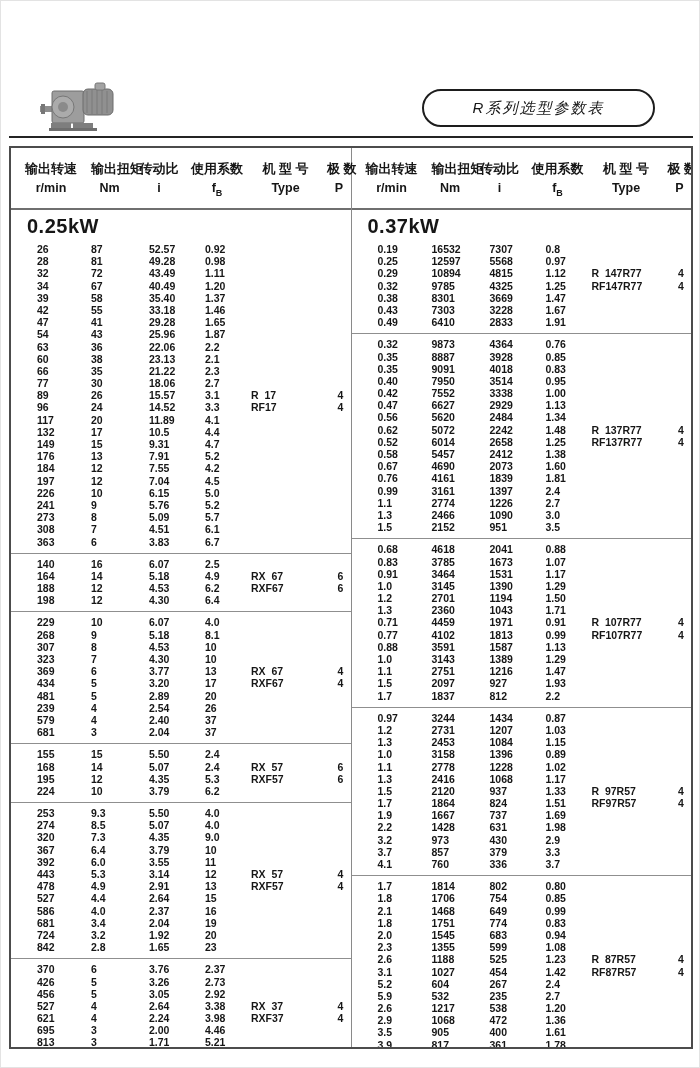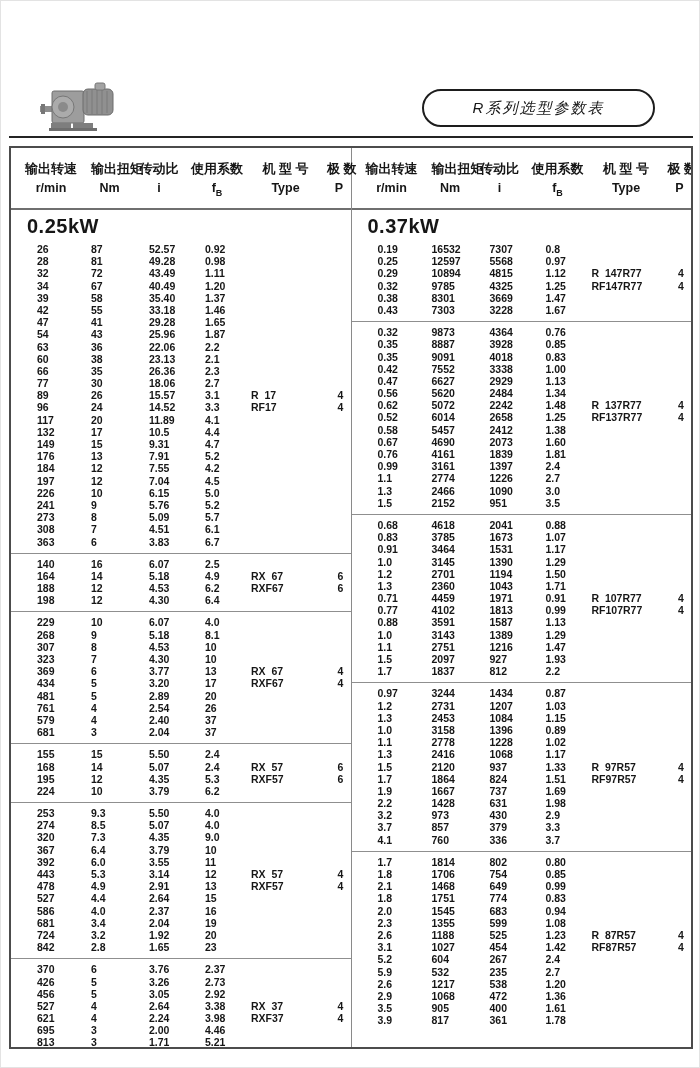--- a/index.html
+++ b/index.html
@@ -183,21 +183,21 @@
               <span class="c-speed">60</span>
               <span class="c-torque">38</span>
               <span class="c-ratio">23.13</span>
               <span class="c-fb">2.1</span>
               <span class="c-type"></span>
               <span class="c-poles"></span>
             </div>
             <div class="row">
               <span class="c-speed">66</span>
               <span class="c-torque">35</span>
-              <span class="c-ratio">26.36</span>
+              <span class="c-ratio">21.22</span>
               <span class="c-fb">2.3</span>
               <span class="c-type"></span>
               <span class="c-poles"></span>
             </div>
             <div class="row">
               <span class="c-speed">77</span>
               <span class="c-torque">30</span>
               <span class="c-ratio">18.06</span>
               <span class="c-fb">2.7</span>
               <span class="c-type"></span>
@@ -393,21 +393,21 @@
             </div>
             <div class="row">
               <span class="c-speed">481</span>
               <span class="c-torque">5</span>
               <span class="c-ratio">2.89</span>
               <span class="c-fb">20</span>
               <span class="c-type"></span>
               <span class="c-poles"></span>
             </div>
             <div class="row">
-              <span class="c-speed">761</span>
+              <span class="c-speed">239</span>
               <span class="c-torque">4</span>
               <span class="c-ratio">2.54</span>
               <span class="c-fb">26</span>
               <span class="c-type"></span>
               <span class="c-poles"></span>
             </div>
             <div class="row">
               <span class="c-speed">579</span>
               <span class="c-torque">4</span>
               <span class="c-ratio">2.40</span>
@@ -676,20 +676,28 @@
               <span class="c-poles"></span>
             </div>
             <div class="row">
               <span class="c-speed">0.43</span>
               <span class="c-torque">7303</span>
               <span class="c-ratio">3228</span>
               <span class="c-fb">1.67</span>
               <span class="c-type"></span>
               <span class="c-poles"></span>
             </div>
+            <div class="row">
+              <span class="c-speed">0.49</span>
+              <span class="c-torque">6410</span>
+              <span class="c-ratio">2833</span>
+              <span class="c-fb">1.91</span>
+              <span class="c-type"></span>
+              <span class="c-poles"></span>
+            </div>
           </div>
           <div class="section">
             <div class="row">
               <span class="c-speed">0.32</span>
               <span class="c-torque">9873</span>
               <span class="c-ratio">4364</span>
               <span class="c-fb">0.76</span>
               <span class="c-type"></span>
               <span class="c-poles"></span>
             </div>
@@ -699,20 +707,28 @@
               <span class="c-ratio">3928</span>
               <span class="c-fb">0.85</span>
               <span class="c-type"></span>
               <span class="c-poles"></span>
             </div>
             <div class="row">
               <span class="c-speed">0.35</span>
               <span class="c-torque">9091</span>
               <span class="c-ratio">4018</span>
               <span class="c-fb">0.83</span>
+              <span class="c-type"></span>
+              <span class="c-poles"></span>
+            </div>
+            <div class="row">
+              <span class="c-speed">0.40</span>
+              <span class="c-torque">7950</span>
+              <span class="c-ratio">3514</span>
+              <span class="c-fb">0.95</span>
               <span class="c-type"></span>
               <span class="c-poles"></span>
             </div>
             <div class="row">
               <span class="c-speed">0.42</span>
               <span class="c-torque">7552</span>
               <span class="c-ratio">3338</span>
               <span class="c-fb">1.00</span>
               <span class="c-type"></span>
               <span class="c-poles"></span>

